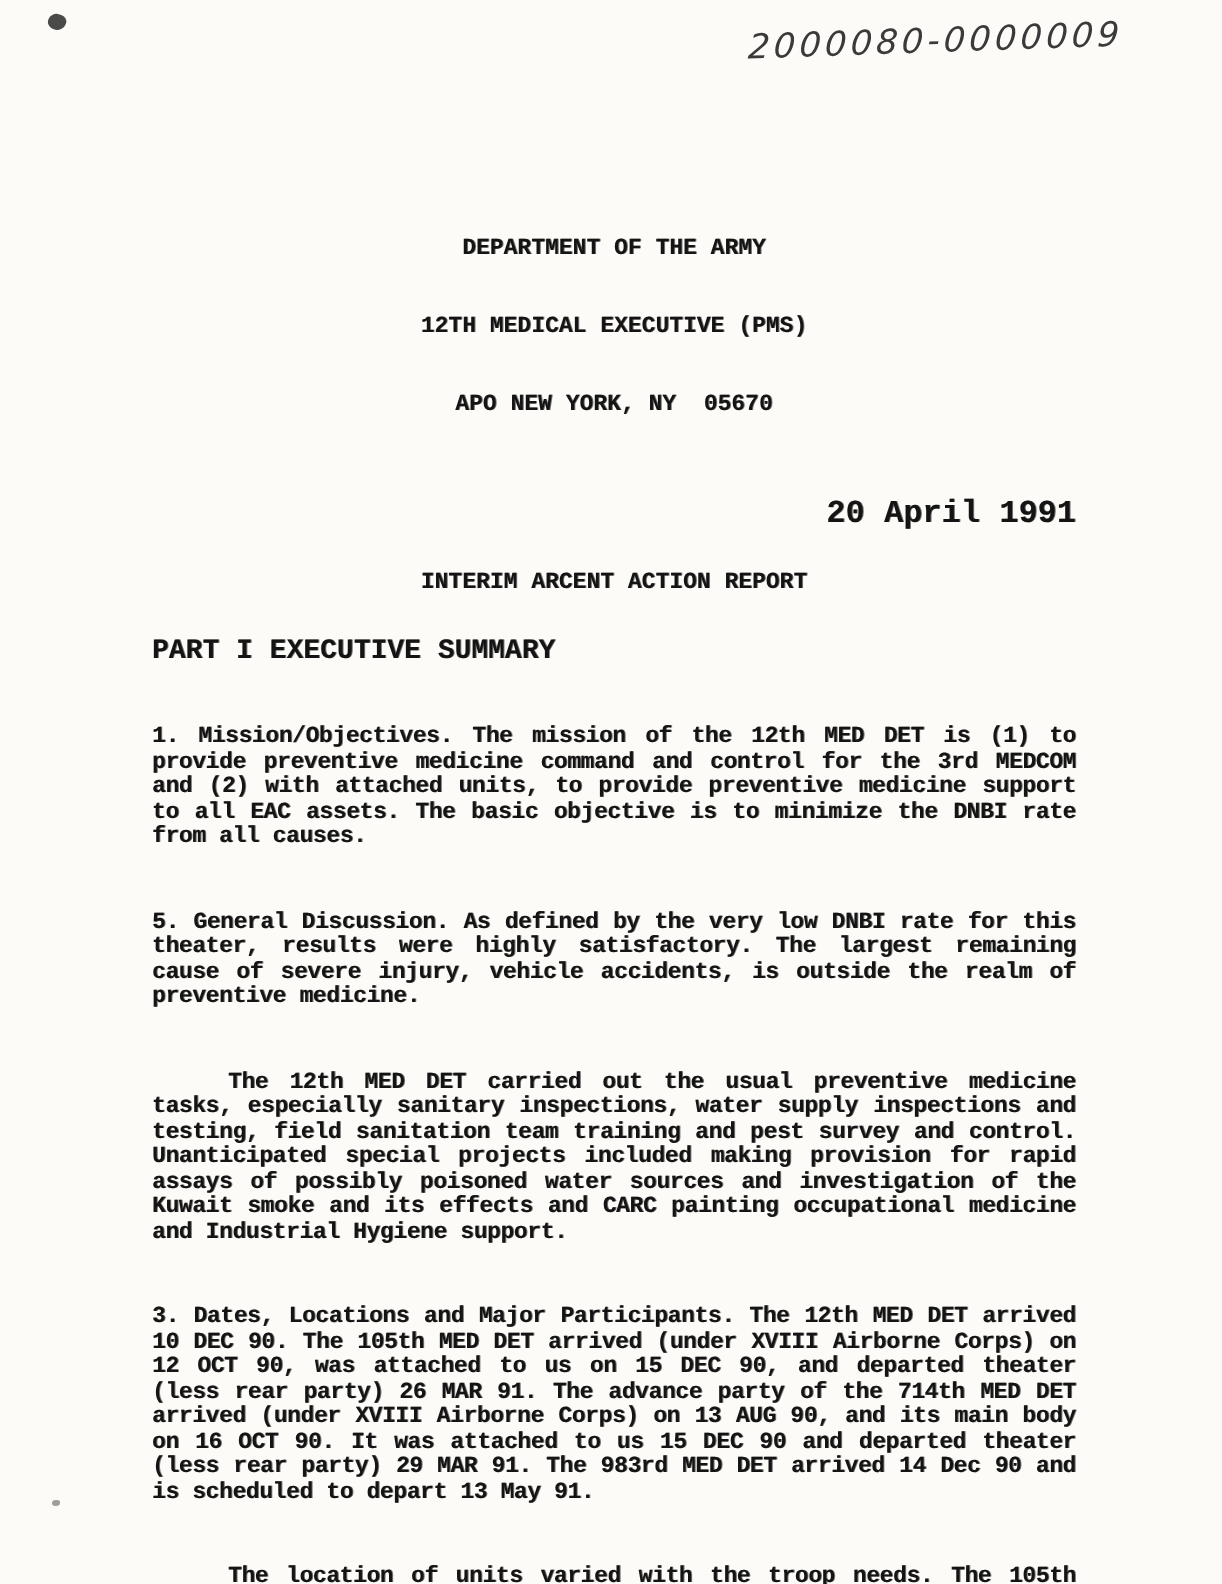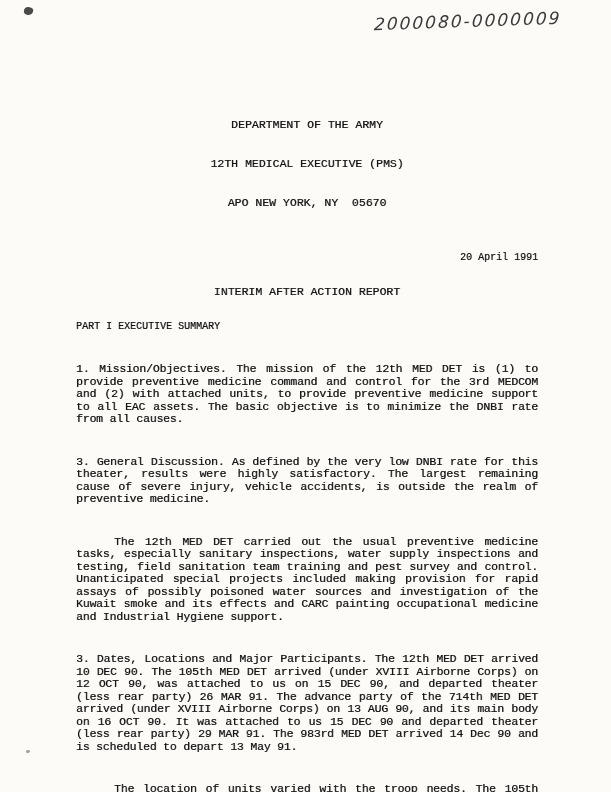--- a/index.html
+++ b/index.html
@@ -41,48 +41,48 @@
   }
 
   .content {
     position: absolute;
     left: 76px;
     top: 0;
     width: 462px;
   }
 
   .typed {
-    font-weight: 400;
+    font-weight: 700;
     text-shadow: 0.5px 0 0 rgba(10,10,10,0.55);
   }
 
   .letterhead {
     margin-top: 92px;
     text-align: center;
     font-size: 11.5px;
     line-height: 13px;
     white-space: pre;
   }
   .date-line {
     margin-top: 16px;
     text-align: right;
-    font-size: 10px;
+    font-size: 16px;
     line-height: 13px;
   }
   .report-title {
     margin-top: 21px;
     text-align: center;
     font-size: 11.5px;
     line-height: 13px;
     white-space: pre;
   }
   .section-heading {
     margin-top: 22px;
     text-align: left;
-    font-size: 10px;
+    font-size: 14px;
     line-height: 13px;
     white-space: pre;
   }
   .para {
     margin: 30px 0 0 0;
     font-size: 11.5px;
     line-height: 12.5px;
     text-align: justify;
     letter-spacing: -0.2px;
   }
@@ -103,27 +103,27 @@
   <div class="content">
 
     <div class="letterhead typed">
       <div>DEPARTMENT OF THE ARMY</div>
       <div>12TH MEDICAL EXECUTIVE (PMS)</div>
       <div>APO NEW YORK, NY  05670</div>
     </div>
 
     <div class="date-line typed">20 April 1991</div>
 
-    <div class="report-title typed">INTERIM AFTER ACTION REPORT</div>
+    <div class="report-title typed">INTERIM ARCENT ACTION REPORT</div>
 
     <div class="section-heading typed">PART I EXECUTIVE SUMMARY</div>
 
     <p class="para typed">1.  Mission/Objectives.  The mission of the 12th MED DET is (1) to provide preventive medicine command and control for the 3rd MEDCOM and (2) with attached units, to provide preventive medicine support to all EAC assets.  The basic objective is to minimize the DNBI rate from all causes.</p>
 
-    <p class="para typed">3.  General Discussion.  As defined by the very low DNBI rate for this theater, results were highly satisfactory.  The largest remaining cause of severe injury, vehicle accidents, is outside the realm of preventive medicine.</p>
+    <p class="para typed">5.  General Discussion.  As defined by the very low DNBI rate for this theater, results were highly satisfactory.  The largest remaining cause of severe injury, vehicle accidents, is outside the realm of preventive medicine.</p>
 
     <p class="para typed indent">The 12th MED DET carried out the usual preventive medicine tasks, especially sanitary inspections, water supply inspections and testing, field sanitation team training and pest survey and control.  Unanticipated special projects included making provision for rapid assays of possibly poisoned water sources and investigation of the Kuwait smoke and its effects and CARC painting occupational medicine and Industrial Hygiene support.</p>
 
     <p class="para typed">3.  Dates, Locations and Major Participants.  The 12th MED DET arrived 10 DEC 90.  The 105th MED DET arrived (under XVIII Airborne Corps) on 12 OCT 90, was attached to us on 15 DEC 90, and departed theater (less rear party) 26 MAR 91.  The advance party of the 714th MED DET arrived (under XVIII Airborne Corps) on 13 AUG 90, and its main body on 16 OCT 90.  It was attached to us 15 DEC 90 and departed theater (less rear party) 29 MAR 91.  The 983rd MED DET arrived 14 Dec 90 and is scheduled to depart 13 May 91.</p>
 
     <p class="para typed indent">The location of units varied with the troop needs.  The 105th and 983rd MED DET were in the Dhahran area for the entire period.  The 714th MED DET began in the Dhahran area but displaced to KKMC.  The 12th MED DET had its headquarters in Riyadh and operating teams in all areas (Riyadh, Dhahran, and KKMC).  IAW the ARCENT redeployment plan, the 12th MED DET will move to the Dhahran area and return to CONUS from there.</p>
 
   </div>
 </div>
 

